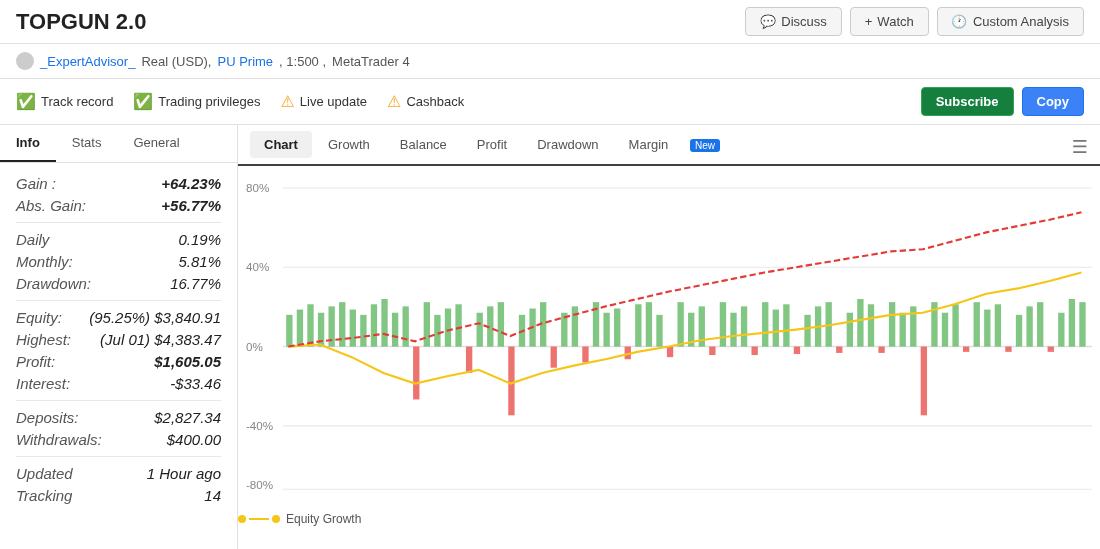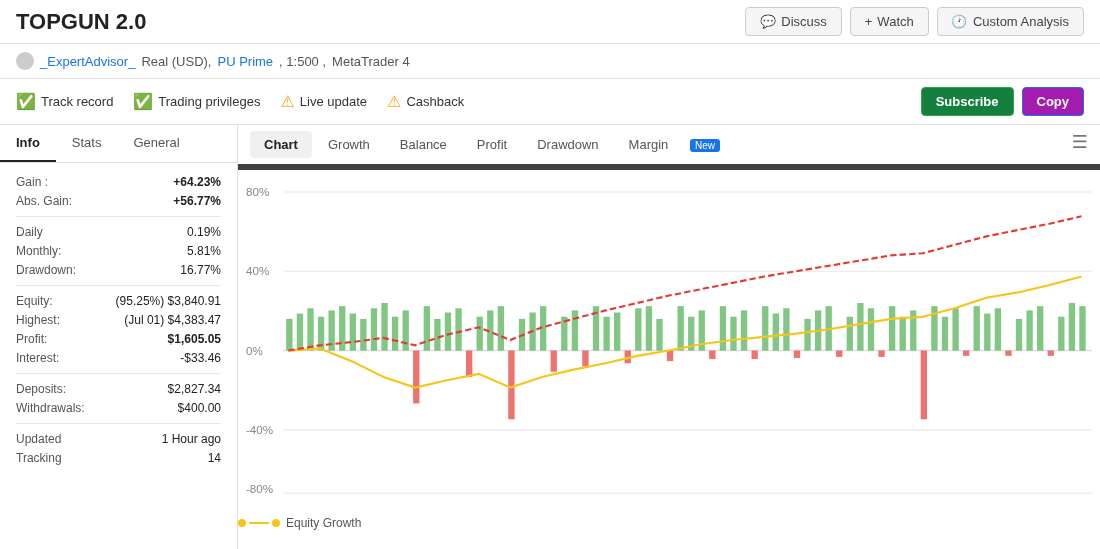--- a/index.html
+++ b/index.html
@@ -3,50 +3,50 @@
   <meta charset="utf-8">
   <style>
     * { box-sizing: border-box; margin: 0; padding: 0; }
     body { font-family: Arial, sans-serif; font-size: 13px; color: #333; background: #fff; width: 1100px; }
 
     .header { display: flex; align-items: center; justify-content: space-between; padding: 7px 16px; border-bottom: 1px solid #e0e0e0; }
     .header-title { font-size: 22px; font-weight: bold; color: #222; }
     .header-actions { display: flex; gap: 8px; }
     .btn { display: flex; align-items: center; gap: 5px; padding: 6px 14px; border-radius: 4px; border: 1px solid #ccc; background: #f5f5f5; cursor: pointer; font-size: 13px; color: #444; }
     .btn-green { background: #15803d; color: #fff; border-color: #2ea44f; font-weight: bold; }
-    .btn-blue { background: #a21caf; color: #fff; border-color: #1a73e8; font-weight: bold; }
+    .btn-blue { background: #3b82f6; color: #fff; border-color: #1a73e8; font-weight: bold; }
 
     .subheader { display: flex; align-items: center; padding: 8px 16px; border-bottom: 1px solid #e0e0e0; gap: 6px; font-size: 13px; color: #555; }
     .subheader-avatar { width: 18px; height: 18px; border-radius: 50%; background: #ccc; display: inline-block; }
     .subheader a { color: #1a73e8; text-decoration: none; }
 
     .badges { display: flex; align-items: center; padding: 8px 16px; border-bottom: 1px solid #e0e0e0; gap: 20px; flex-wrap: wrap; }
     .badge-item { display: flex; align-items: center; gap: 5px; font-size: 13px; }
     .badge-check { color: #2ea44f; font-size: 16px; }
     .badge-warn { color: #f5a623; font-size: 16px; }
     .badges-right { margin-left: auto; display: flex; gap: 8px; }
 
     .content { display: flex; }
     .left-panel { width: 238px; border-right: 1px solid #e0e0e0; flex-shrink: 0; }
     .right-panel { flex: 1; }
 
     .tabs { display: flex; border-bottom: 1px solid #e0e0e0; }
     .tab { padding: 10px 16px; cursor: pointer; font-size: 13px; color: #555; border-bottom: 2px solid transparent; }
     .tab.active { color: #222; border-bottom: 2px solid #222; font-weight: 600; }
 
     .info-panel { padding: 12px 16px; }
-    .info-row { display: flex; justify-content: space-between; margin-bottom: 5px; font-size: 12px; }
+    .info-row { display: flex; justify-content: space-between; margin-bottom: 5px; font-size: 15px; font-style: italic; }
     .info-row .label { color: #555; }
     .info-row .value { color: #222; text-align: right; }
     .value-green { color: #2ea44f; font-weight: 600; }
     .value-red { color: #e53935; }
     .value-blue { color: #1a73e8; font-weight: 600; }
     .divider { border: none; border-top: 1px solid #e8e8e8; margin: 8px 0; }
 
-    .chart-tabs { display: flex; align-items: flex-start; padding: 6px 12px; border-bottom: 6px solid #404040; gap: 2px; }
+    .chart-tabs { display: flex; align-items: flex-end; padding: 6px 12px; border-bottom: 2px solid #404040; gap: 2px; }
     .chart-tab { padding: 6px 14px; cursor: pointer; font-size: 13px; color: #555; border-radius: 4px; }
     .chart-tab.active { background: #f0f0f0; color: #222; font-weight: 600; }
     .new-badge { background: #1a73e8; color: #fff; font-size: 10px; padding: 1px 5px; border-radius: 3px; margin-left: 18px; vertical-align: middle; }
     .chart-settings { margin-left: auto; font-size: 18px; color: #777; cursor: pointer; }
 
     .chart-area { padding: 10px 8px; position: relative; height: 340px; }
     .chart-legend { display: flex; justify-content: center; gap: 30px; padding: 6px 0; font-size: 12px; color: #555; flex-direction: column; }
     .legend-item { display: flex; align-items: center; gap: 6px; }
     .legend-dot-yellow { width: 8px; height: 8px; border-radius: 50%; background: #f5c518; display: inline-block; }
     .legend-dot-red { width: 8px; height: 8px; border-radius: 50%; background: #e53935; display: inline-block; }

